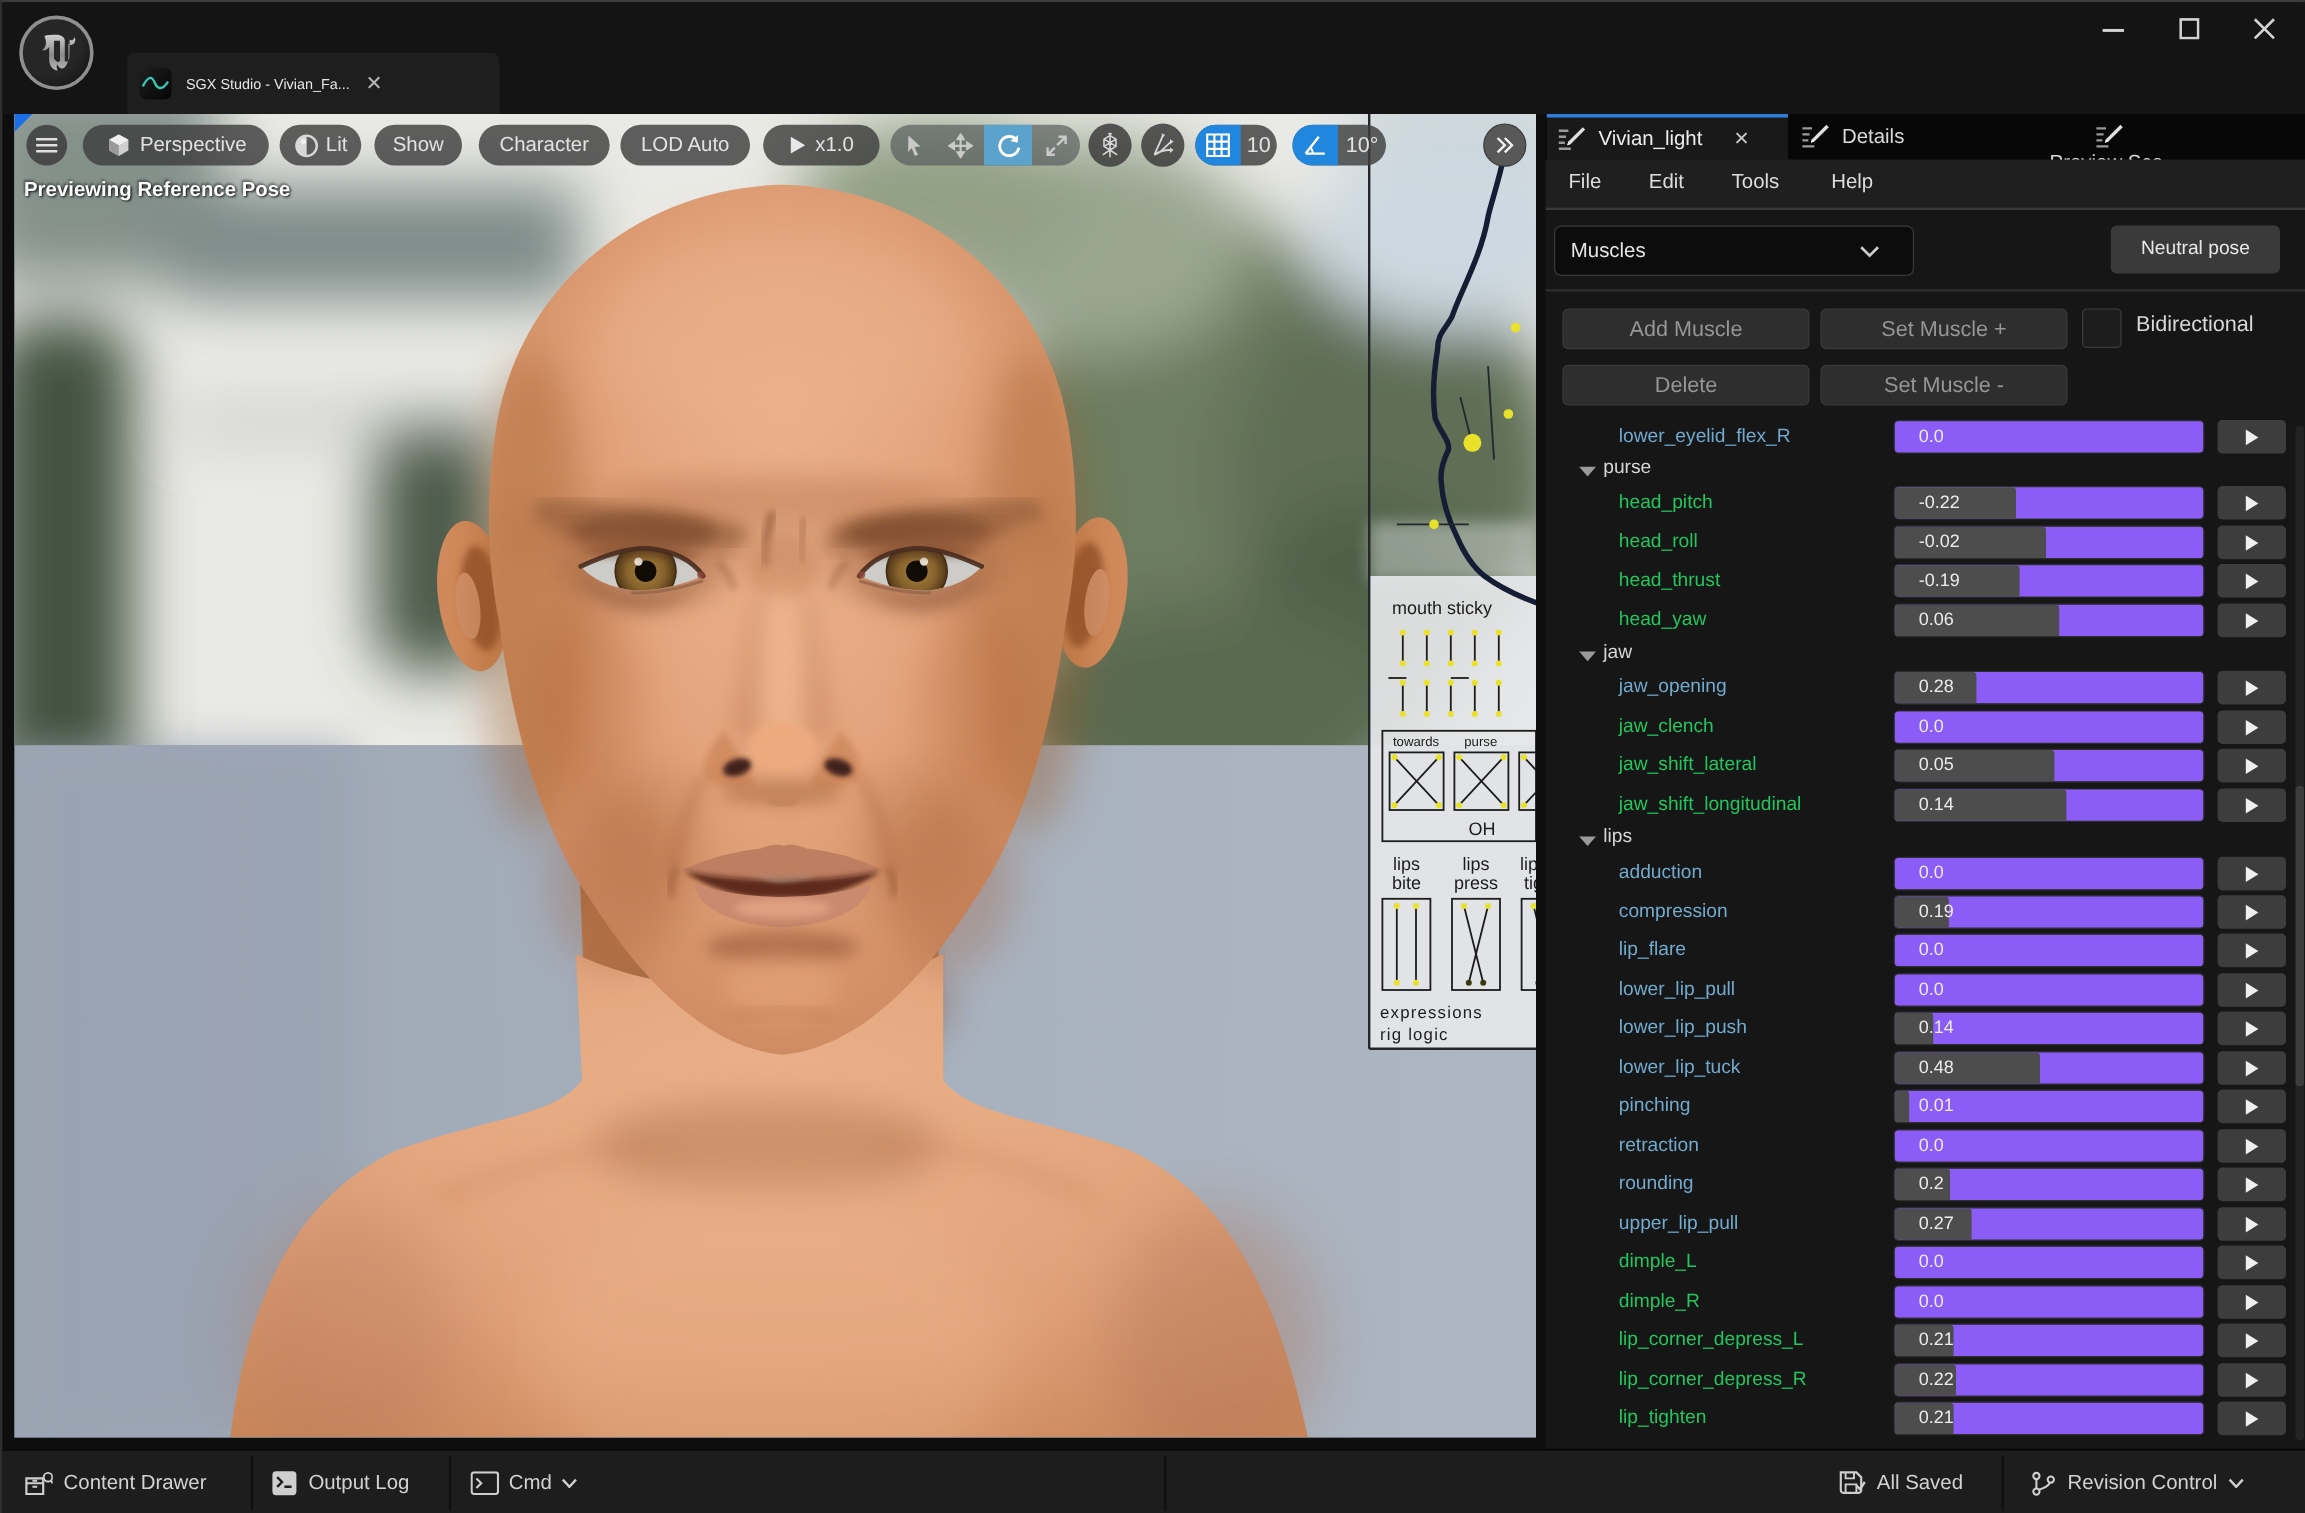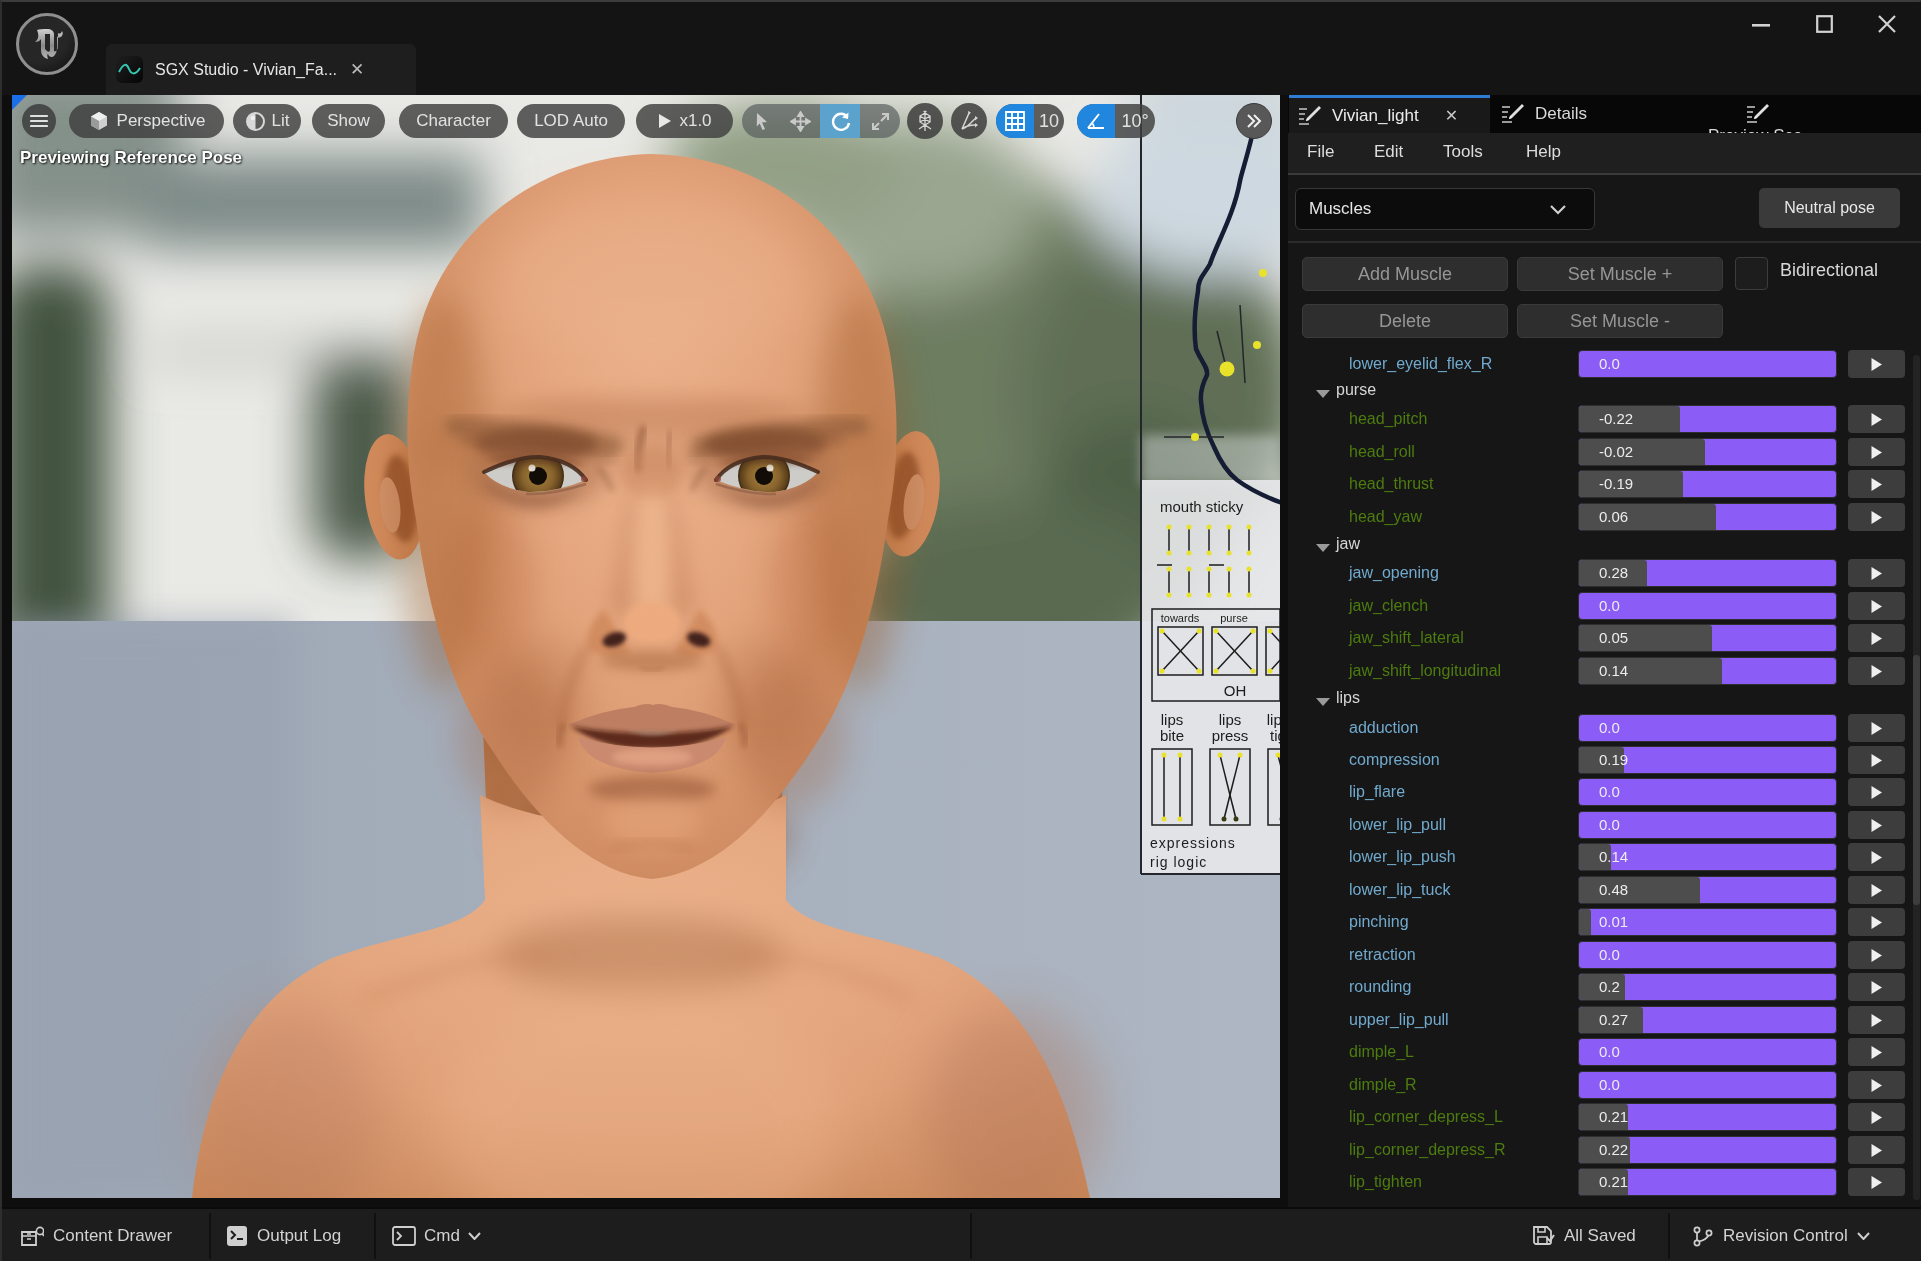--- a/index.html
+++ b/index.html
@@ -9,21 +9,21 @@
     border-top:2px solid #3c3c3c; border-left:2px solid #2e2e2e; border-right:2px solid #2e2e2e; }
 
   #titlebar { position:absolute; left:0; top:0; width:1921px; height:93px; background:#141414; }
   #ulogo { position:absolute; left:14px; top:11px; width:62px; height:62px; border-radius:50%;
     background:radial-gradient(circle at 35% 30%, #262626 55%, #0e0e0e 100%);
     border:3px solid #8f8f8f; }
   #apptab { position:absolute; left:104px; top:42px; width:310px; height:51px; background:#1e1e1e;
     border-radius:6px 6px 0 0; display:flex; align-items:center; }
   #apptab .ticon { width:27px; height:27px; margin-left:10px; border-radius:6px;
     background:linear-gradient(135deg,#1f1f1f,#050505); }
-  #apptab .tname { color:#e6e6e6; font-size:16px; margin-left:12px; white-space:nowrap; }
+  #apptab .tname { color:#e6e6e6; font-size:12px; margin-left:12px; white-space:nowrap; }
   #apptab .tclose { color:#b9b9b9; font-size:17px; margin-left:13px; }
   .winctl { position:absolute; color:#d6d6d6; }
 
   #viewport { position:absolute; left:10px; top:93px; width:1268px; height:1103px; overflow:hidden; background:#9aa4b4; }
   #vpsvg { position:absolute; left:0; top:0; }
   .chip { position:absolute; top:9px; height:34px; border-radius:17px; background:rgba(62,62,62,0.82);
     color:#e2e2e2; font-size:17px; display:flex; align-items:center; justify-content:center; }
   .circ { position:absolute; border-radius:50%; background:rgba(62,62,62,0.86); display:flex; align-items:center; justify-content:center; }
   #prevpose { position:absolute; left:8px; top:53px; color:#fdfdfd; font-size:17px; font-weight:bold;
     text-shadow:1px 1px 2px rgba(0,0,0,0.9), -1px -1px 2px rgba(0,0,0,0.45); }
@@ -31,21 +31,21 @@
   #rpanel { position:absolute; left:1286px; top:93px; width:635px; height:1112px; background:#161616; }
   #tabstrip { position:absolute; left:0; top:0; width:635px; height:38px; background:#070707; }
   #atab { position:absolute; left:1px; top:0px; width:201px; height:38px; background:#191919;
     border-top:3px solid #2e7cd6; display:flex; align-items:center; }
   .tabtxt { color:#ececec; font-size:17px; }
   #menurow { position:absolute; left:0; top:38px; width:635px; height:40px; background:#1f1f1f; }
   .menuitem { position:absolute; top:9px; color:#dddddd; font-size:17px; }
   .hsep { position:absolute; left:0; width:635px; height:2px; background:#3a3a3a; }
   .ubtn { position:absolute; background:#2e2e2e; border:1px solid #3a3a3a; border-radius:5px;
     color:#969696; font-size:18px; display:flex; align-items:center; justify-content:center; }
-  .rowlabel { position:absolute; font-size:16px; color:#4d7c0f; }
+  .rowlabel { position:absolute; font-size:16px; color:#22c55e; }
   .rowlabel.blue { color:#71aace; }
   .grouplabel { position:absolute; font-size:16px; color:#d6d6d6; }
   .slider { position:absolute; left:290px; width:259px; height:28px; background:#8b5cf6;
     border:1px solid #2e2e2e; border-radius:4px; overflow:hidden; }
   .sfill { position:absolute; left:0; top:0; height:28px; background:#4d4d4d; border-radius:3px; }
   .sval { position:absolute; left:20px; top:4px; font-size:15px; color:#ececec; }
   .play { position:absolute; left:560px; width:57px; height:28px; background:#3d3d3d; border-radius:4px;
     display:flex; align-items:center; justify-content:center; }
 
   #botbar { position:absolute; left:0; top:1205px; width:1921px; height:56px; background:#1d1d1d;

